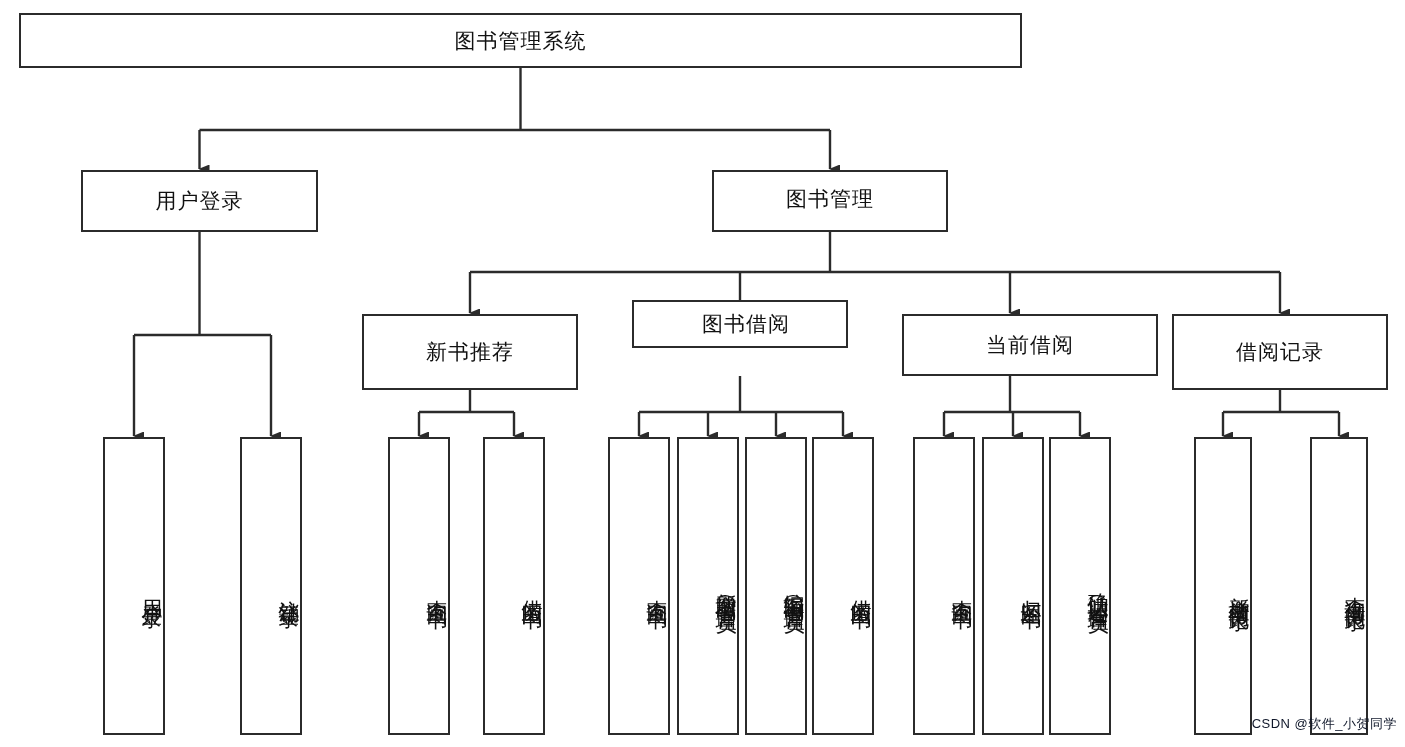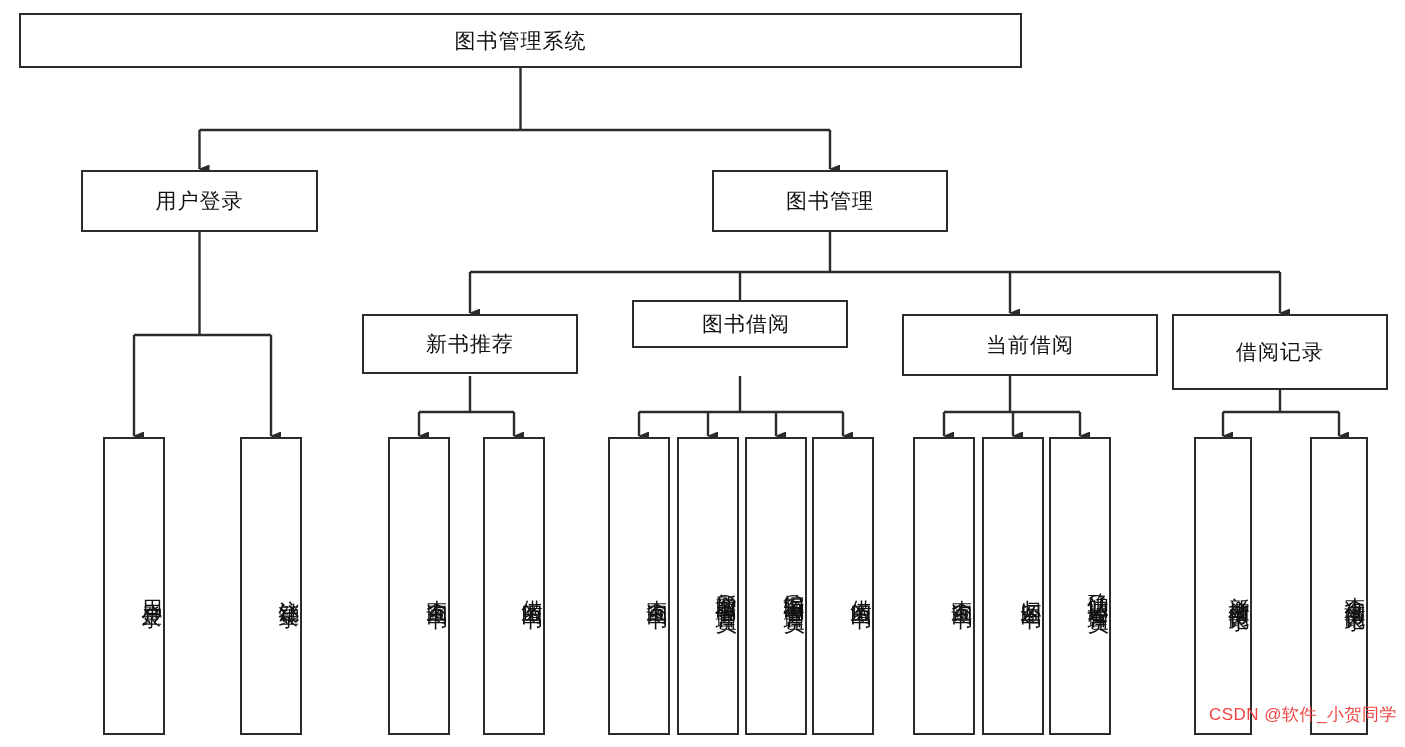--- a/index.html
+++ b/index.html
@@ -41,23 +41,23 @@
   }
   .node.v span{
     writing-mode:vertical-rl;
     text-orientation:upright;
     display:block;
   }
 
   #watermark{
     position:absolute;
     right:8px;
-    bottom:21px;
-    font-size:17px;
-    color:#ef4444;
+    bottom:14px;
+    font-size:13px;
+    color:#0f172a;
     white-space:nowrap;
     z-index:5;
     letter-spacing:0.5px;
   }
 </style>
 </head>
 <body>
 
 <div id="stage">
   <svg id="wires" viewBox="0 0 1405 747">
@@ -100,24 +100,24 @@
       <line x1="1223" y1="412" x2="1223" y2="436" stroke="#2b2b2b" stroke-width="2.4" marker-end="url(#ah)"></line>
       <line x1="1339" y1="412" x2="1339" y2="436" stroke="#2b2b2b" stroke-width="2.4" marker-end="url(#ah)"></line>
     </svg>
   <div id="nodes">
       <div class="node h" style="left: 19px; top: 13px; width: 1003px; height: 55px;">
         <span>图书管理系统</span>
       </div>
       <div class="node h" style="left: 81px; top: 170px; width: 237px; height: 62px;">
         <span>用户登录</span>
       </div>
-      <div class="node h" style="left: 712px; top: 170px; width: 236px; height: 62px;">
+      <div class="node h" style="left: 712px; top: 170px; width: 236px; height: 62px; font-family: Liberation Mono, monospace;">
         <span>图书管理</span>
       </div>
-      <div class="node h" style="left: 362px; top: 314px; width: 216px; height: 60px;">
+      <div class="node h" style="left: 362px; top: 314px; width: 216px; height: 76px;">
         <span>新书推荐</span>
       </div>
       <div class="node h" style="left: 632px; top: 300px; width: 216px; height: 48px; padding-left: 12px;">
         <span>图书借阅</span>
       </div>
       <div class="node h" style="left: 902px; top: 314px; width: 256px; height: 62px;">
         <span>当前借阅</span>
       </div>
       <div class="node h" style="left: 1172px; top: 314px; width: 216px; height: 76px;">
         <span>借阅记录</span>

